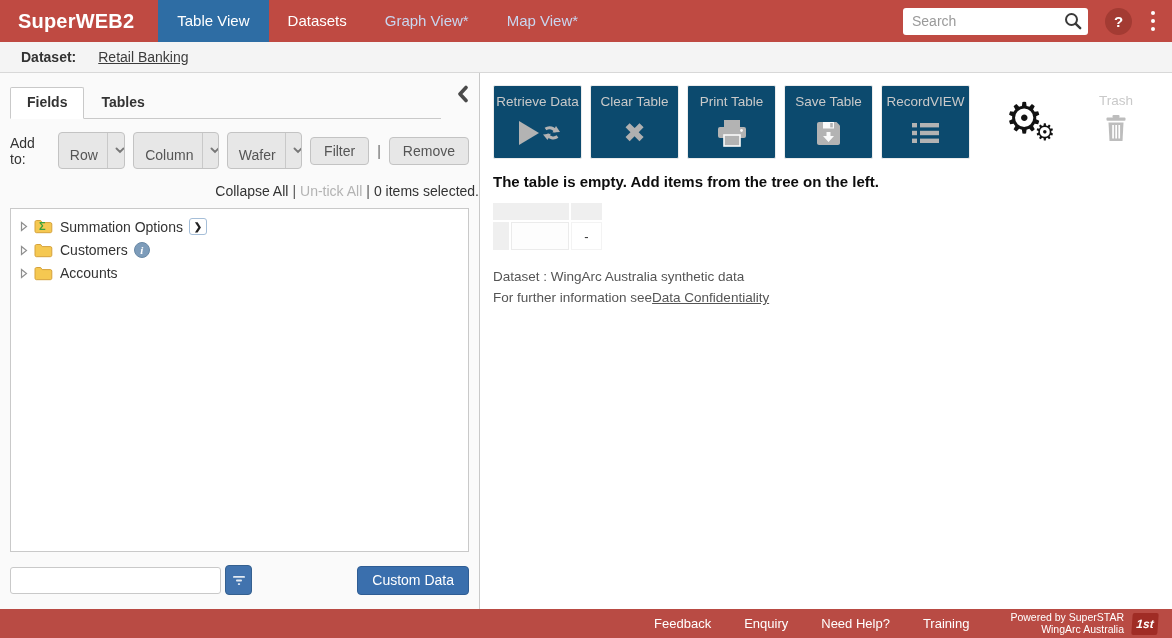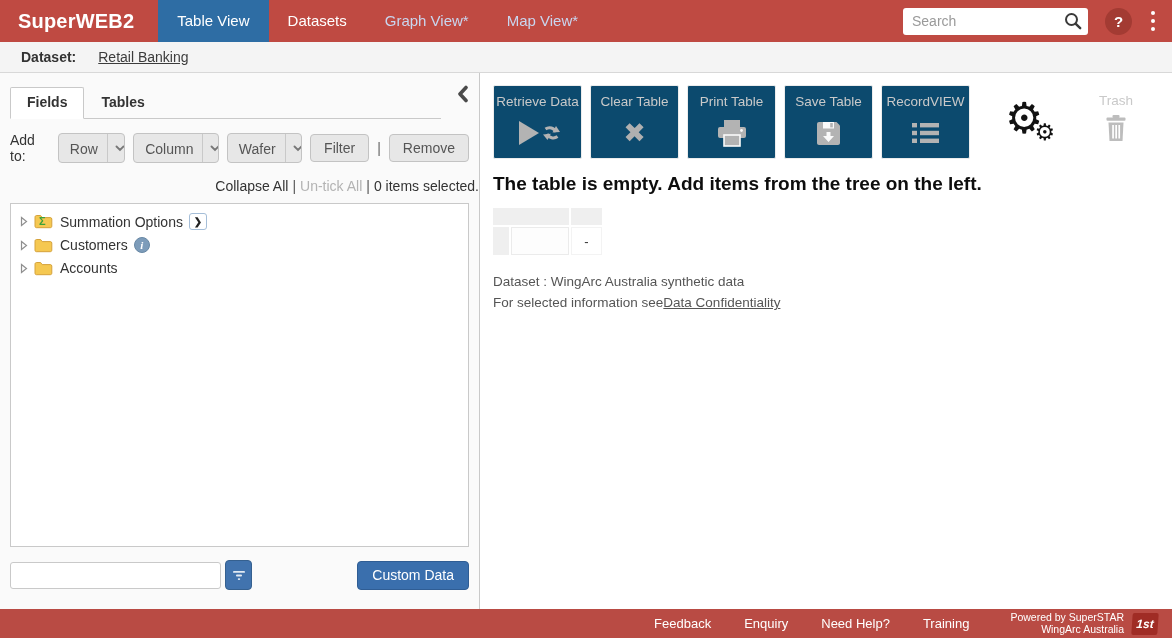--- a/index.html
+++ b/index.html
@@ -31,21 +31,21 @@
 
   
   .left { width:480px; flex:none; background:#fafafa; border-right:1px solid #c9c9c9; position:relative; display:flex; flex-direction:column; }
   .tabs { margin:14px 38px 0 10px; border-bottom:1px solid #c9c9c9; display:flex; }
   .tab { font-size:14px; font-weight:bold; color:#333; padding:6px 16px 7px; border:1px solid transparent; cursor:pointer; }
   .tab.active { background:#fff; border-color:#c9c9c9; border-bottom-color:#fff; margin-bottom:-1px; border-radius:2px 2px 0 0; }
   .panel-collapse { position:absolute; top:12px; right:10px; cursor:pointer; }
 
   .addto { display:flex; align-items:center; gap:8px; padding:13px 10px 8px; font-size:14px; color:#333; }
   .sbtn { display:inline-flex; align-items:stretch; background:#e7e7e7; border:1px solid #c3c3c3; border-radius:4px; color:#555; font-size:14px; cursor:pointer; overflow:hidden; }
-  .sbtn .lbl { padding:7px 9px 5px 11px; }
+  .sbtn .lbl { padding:14px 9px 5px 11px; }
   .sbtn .caret { display:flex; align-items:center; padding:0 7px; border-left:1px solid #c9c9c9; }
   .pbtn { background:#e7e7e7; border:1px solid #c3c3c3; border-radius:4px; color:#555; font-size:14px; padding:5px 13px; cursor:pointer; }
   .pipe { color:#666; }
 
   .tree-actions { padding:6px 0 9px; font-size:14px; color:#333;text-align:right; }
   .tree-actions .link { cursor:pointer; }
   .tree-actions .muted { color:#b3b3b3; cursor:pointer; }
   .tree-actions .sep { color:#555; margin:0 4px; }
 
   .treebox { margin:0 10px; background:#fff; border:1px solid #c9c9c9; height:344px; padding-top:6px; overflow:auto; }
@@ -68,21 +68,21 @@
   .tb-btn .tlabel { font-size:13.5px; color:#c9c9c9; white-space:nowrap; }
   .tb-btn .ticon { margin-top:8px; display:flex; justify-content:center; align-items:center; height:32px; }
   .xglyph { font-size:27px; color:#b0b0b0; line-height:1; }
   .gears { position:relative; margin-left:27px; margin-top:12px; width:56px; flex:none; cursor:pointer; }
   .gear-big { font-size:43px; color:#121212; line-height:1; font-family:"DejaVu Sans", sans-serif; }
   .gear-small { position:absolute; right:6px; bottom:-4px; font-size:23px; color:#121212; line-height:1; font-family:"DejaVu Sans", sans-serif; }
   .trash { margin-left:38px; text-align:center; padding-top:8px; cursor:pointer; }
   .trash .tlabel { font-size:13.5px; color:#c9c9c9; }
   .trash .ticon { margin-top:7px; display:flex; justify-content:center; }
 
-  .empty-msg { margin-top:14px; font-size:19px; font-weight:bold; color:#0d0d0d; }
+  .empty-msg { margin-top:14px; font-size:15px; font-weight:bold; color:#0d0d0d; }
 
   .mini-table { margin-top:13px; }
   .mt-row { display:flex; gap:2px; }
   .mt-row + .mt-row { margin-top:2px; }
   .hA { width:76px; height:17px; background:#efefef; }
   .hB { width:31px; height:17px; background:#efefef; }
   .stub { width:16px; height:28px; background:#efefef; }
   .cOne { width:58px; height:28px; background:#fdfdfd; border:1px solid #ebebeb; }
   .cDash { width:31px; height:28px; background:#fff; border:1px solid #f3f3f3; display:flex; align-items:center; justify-content:center; font-size:13px; color:#333; }
 
@@ -327,21 +327,21 @@
         </div>
         <div class="mt-row">
           <div class="stub"></div>
           <div class="cOne"></div>
           <div class="cDash">-</div>
         </div>
       </div>
 
       <div class="ds-info">
         <div>Dataset : WingArc Australia synthetic data</div>
-        <div><span>For selected information see</span><a>Data Confidentiality</a></div>
+        <div><span>For further information see</span><a>Data Confidentiality</a></div>
       </div>
     </div>
   </div>
 
   <div class="footer">
     <div class="f-spacer"></div>
     <span class="f-link">Feedback</span>
     <span class="f-link">Enquiry</span>
     <span class="f-link">Need Help?</span>
     <span class="f-link">Training</span>

